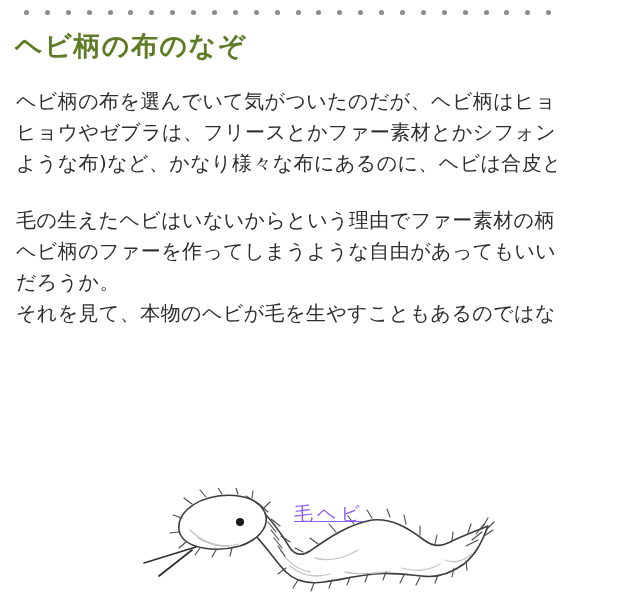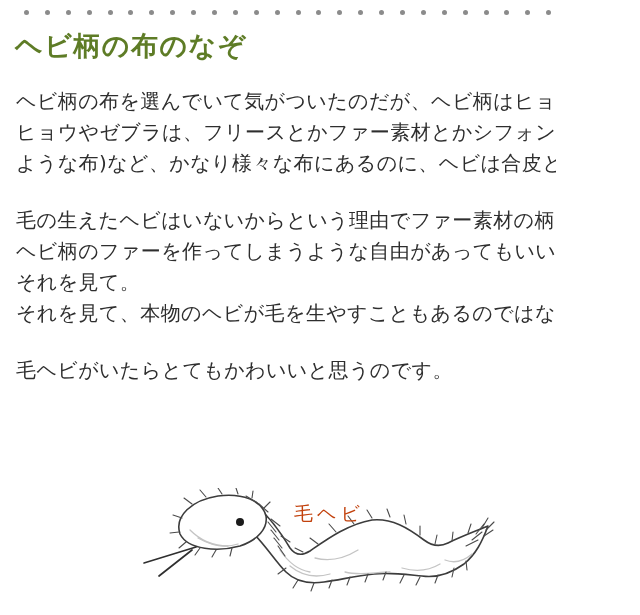--- a/index.html
+++ b/index.html
@@ -69,25 +69,22 @@
 
   <div class="article" style="color: rgb(46, 46, 46);">
     <div class="para">
       <div class="line">ヘビ柄の布を選んでいて気がついたのだが、ヘビ柄はヒョウ柄やゼブラ</div>
       <div class="line">ヒョウやゼブラは、フリースとかファー素材とかシフォン(薄くて透ける</div>
       <div class="line">ような布)など、かなり様々な布にあるのに、ヘビは合皮と今回使った</div>
     </div>
     <div class="para">
       <div class="line">毛の生えたヘビはいないからという理由でファー素材の柄になってい</div>
       <div class="line">ヘビ柄のファーを作ってしまうような自由があってもいいのではない</div>
-      <div class="line">それを見て。</div>
+      <div class="line">だろうか。</div>
       <div class="line">それを見て、本物のヘビが毛を生やすこともあるのではないだろうか。</div>
-    </div>
-    <div class="para">
-      <div class="line">毛ヘビがいたらとてもかわいいと思うのです。</div>
     </div>
   </div>
 
   <svg class="snake-svg" width="380" height="130" viewBox="0 0 380 130" fill="none">
 
     <path d="M110,14 C124,22 138,40 150,60 C155,67 162,68 170,63
          C186,52 208,36 232,32 C252,30 268,40 284,52
          C292,58 300,59 308,55 C320,49 336,43 348,38
          C342,54 336,66 324,76 C310,86 296,90 282,88
          C262,86 248,84 234,86 C214,88 200,92 184,94
@@ -162,15 +159,15 @@
       <path d="M128,34 L136,44"></path>
         <path d="M131,42 L139,52"></path>
         <path d="M134,50 L142,60"></path>
       <path d="M138,58 L145,68"></path>
         <path d="M336,46 L344,36"></path>
         <path d="M332,52 L342,44"></path>
       <path d="M326,58 L338,52"></path>
     </g>
   </svg>
 
-  <div class="snake-label" style="color: #c2410c;">毛ヘビ</div>
+  <div class="snake-label" style="color: #8b5cf6; text-decoration: underline;">毛ヘビ</div>
 
 </div>
 
 </body></html>

